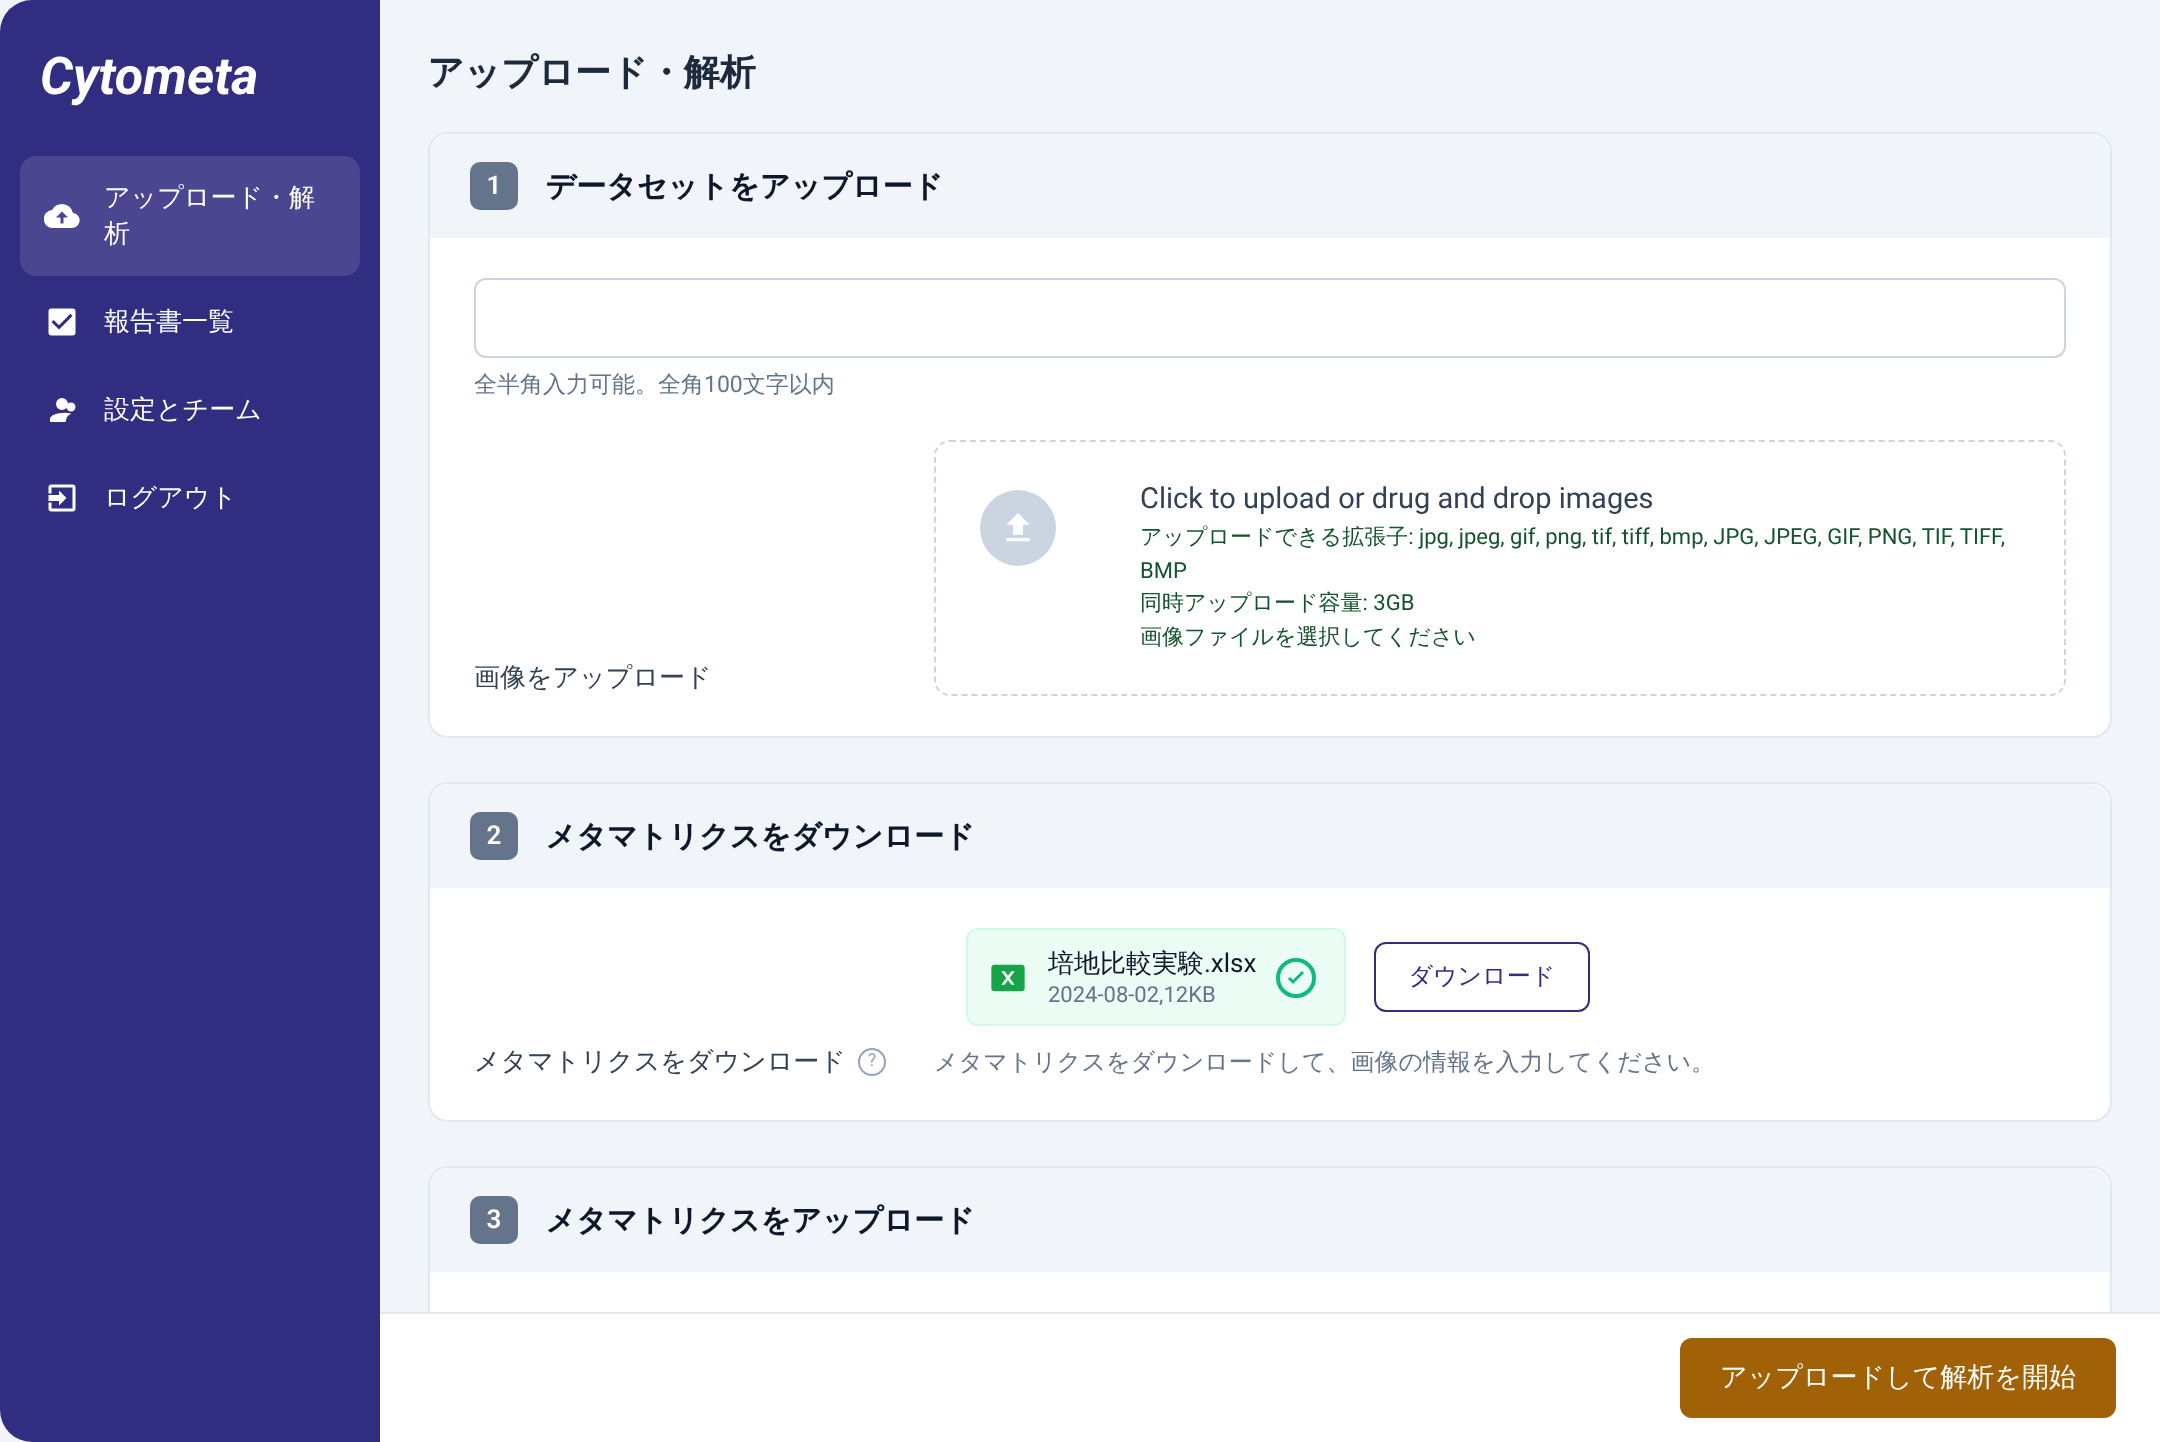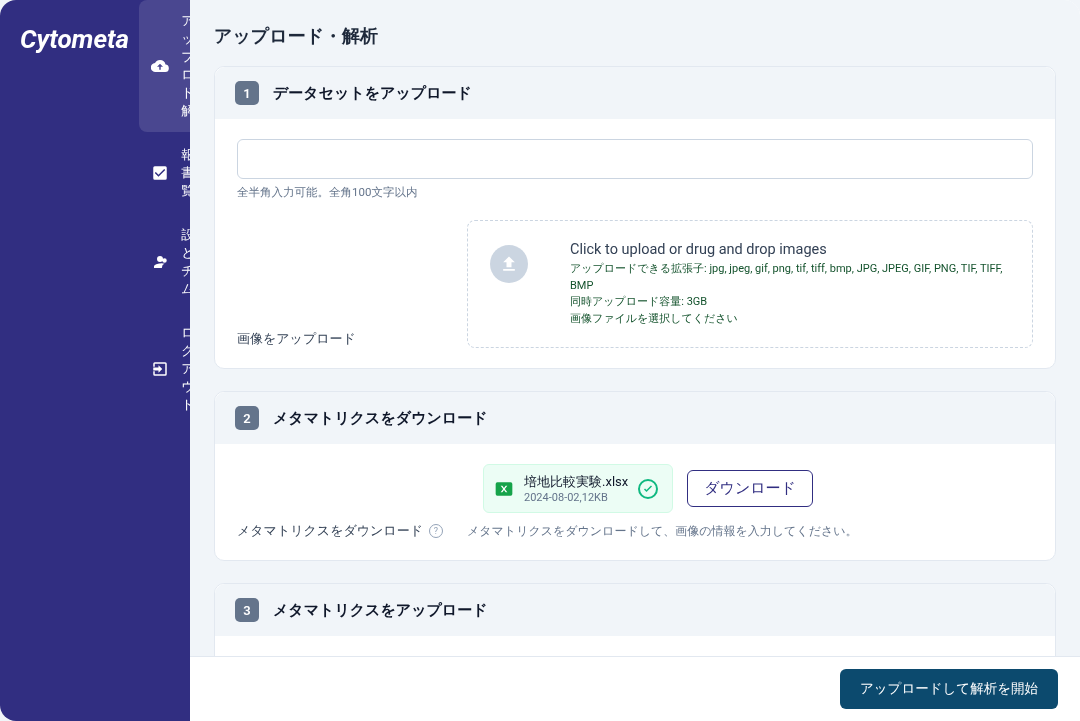--- a/index.html
+++ b/index.html
@@ -1,20 +1,20 @@
 <!DOCTYPE html>
 <html><head>
 <meta charset="utf-8">
 <style>
 * { margin: 0; padding: 0; box-sizing: border-box; }
 body { font-family: -apple-system, BlinkMacSystemFont, "Segoe UI", Roboto, "Helvetica Neue", Arial, sans-serif; background: #f1f5f9; width: 1080px; height: 721px; overflow: hidden; position: relative; }
 .app { display: flex; width: 1080px; height: 721px; background: #fff; border-radius: 16px; overflow: hidden; }
 
 
-.sidebar { width: 190px; background: #312e81; display: flex; flex-direction: row; padding: 0 10px; }
+.sidebar { width: 190px; background: #312e81; display: flex; flex-direction: column; padding: 0 10px; }
 .logo { color: #fff; font-size: 26px; font-weight: 700; padding: 24px 10px 24px 10px; font-style: italic; }
 .nav { display: flex; flex-direction: column; gap: 2px; }
 .nav-item { display: flex; align-items: center; gap: 12px; padding: 12px 12px; color: #fff; border-radius: 8px; cursor: pointer; font-size: 13px; }
 .nav-item.active { background: rgba(255,255,255,0.12); }
 .nav-item .icon { width: 18px; height: 18px; display: flex; align-items: center; justify-content: center; flex-shrink: 0; }
 .nav-item svg { fill: #fff; }
 
 
 .main { flex: 1; background: #f1f5f9; display: flex; flex-direction: column; overflow: hidden; }
 .main-scroll { flex: 1; overflow-y: auto; padding: 24px 24px 80px 24px; }
@@ -41,28 +41,28 @@
 .dz-line { font-size: 11px; color: #14532d; line-height: 1.5; }
 
 .file-row { display: flex; align-items: center; gap: 14px; margin-left: 16px; }
 .file-chip { display: flex; align-items: center; gap: 10px; background: #ecfdf5; border: 1px solid #d1fae5; border-radius: 6px; padding: 8px 14px 8px 10px; }
 .file-ico { width: 20px; height: 20px; }
 .file-meta { display: flex; flex-direction: column; }
 .file-name { font-size: 13px; color: #0f172a; }
 .file-sub { font-size: 11px; color: #64748b; }
 .file-ok { width: 20px; height: 20px; border: 2px solid #10b981; border-radius: 50%; display: flex; align-items: center; justify-content: center; }
 .file-ok svg { stroke: #10b981; }
-.dl-btn { border: 1px solid #312e81; color: #312e81; background: #fff; border-radius: 6px; padding: 8px 16px; font-size: 15px; cursor: pointer; }
+.dl-btn { border: 1px solid #312e81; color: #312e81; background: #fff; border-radius: 6px; padding: 8px 16px; font-size: 12px; cursor: pointer; }
 .hint { font-size: 12px; color: #64748b; margin-top: 10px; }
 
 .help-ico { width: 14px; height: 14px; border: 1.2px solid #94a3b8; border-radius: 50%; display: inline-flex; align-items: center; justify-content: center; font-size: 9px; color: #94a3b8; }
 
 
 .footer { position: absolute; bottom: 0; right: 0; left: 190px; background: #fff; border-top: 1px solid #e2e8f0; padding: 12px 22px; display: flex; justify-content: flex-end; }
-.primary-btn { background: #0c4a6e; color: #fff; border: none; border-radius: 6px; padding: 11px 20px; font-size: 13.5px; font-weight: 500; cursor: pointer; }
+.primary-btn { background: #a16207; color: #fff; border: none; border-radius: 6px; padding: 11px 20px; font-size: 13.5px; font-weight: 500; cursor: pointer; }
 </style>
 </head>
 <body>
 
 <div class="app">
   <aside class="sidebar">
     <div class="logo">Cytometa</div>
     <nav class="nav">
       <div class="nav-item active">
         <span class="icon">

